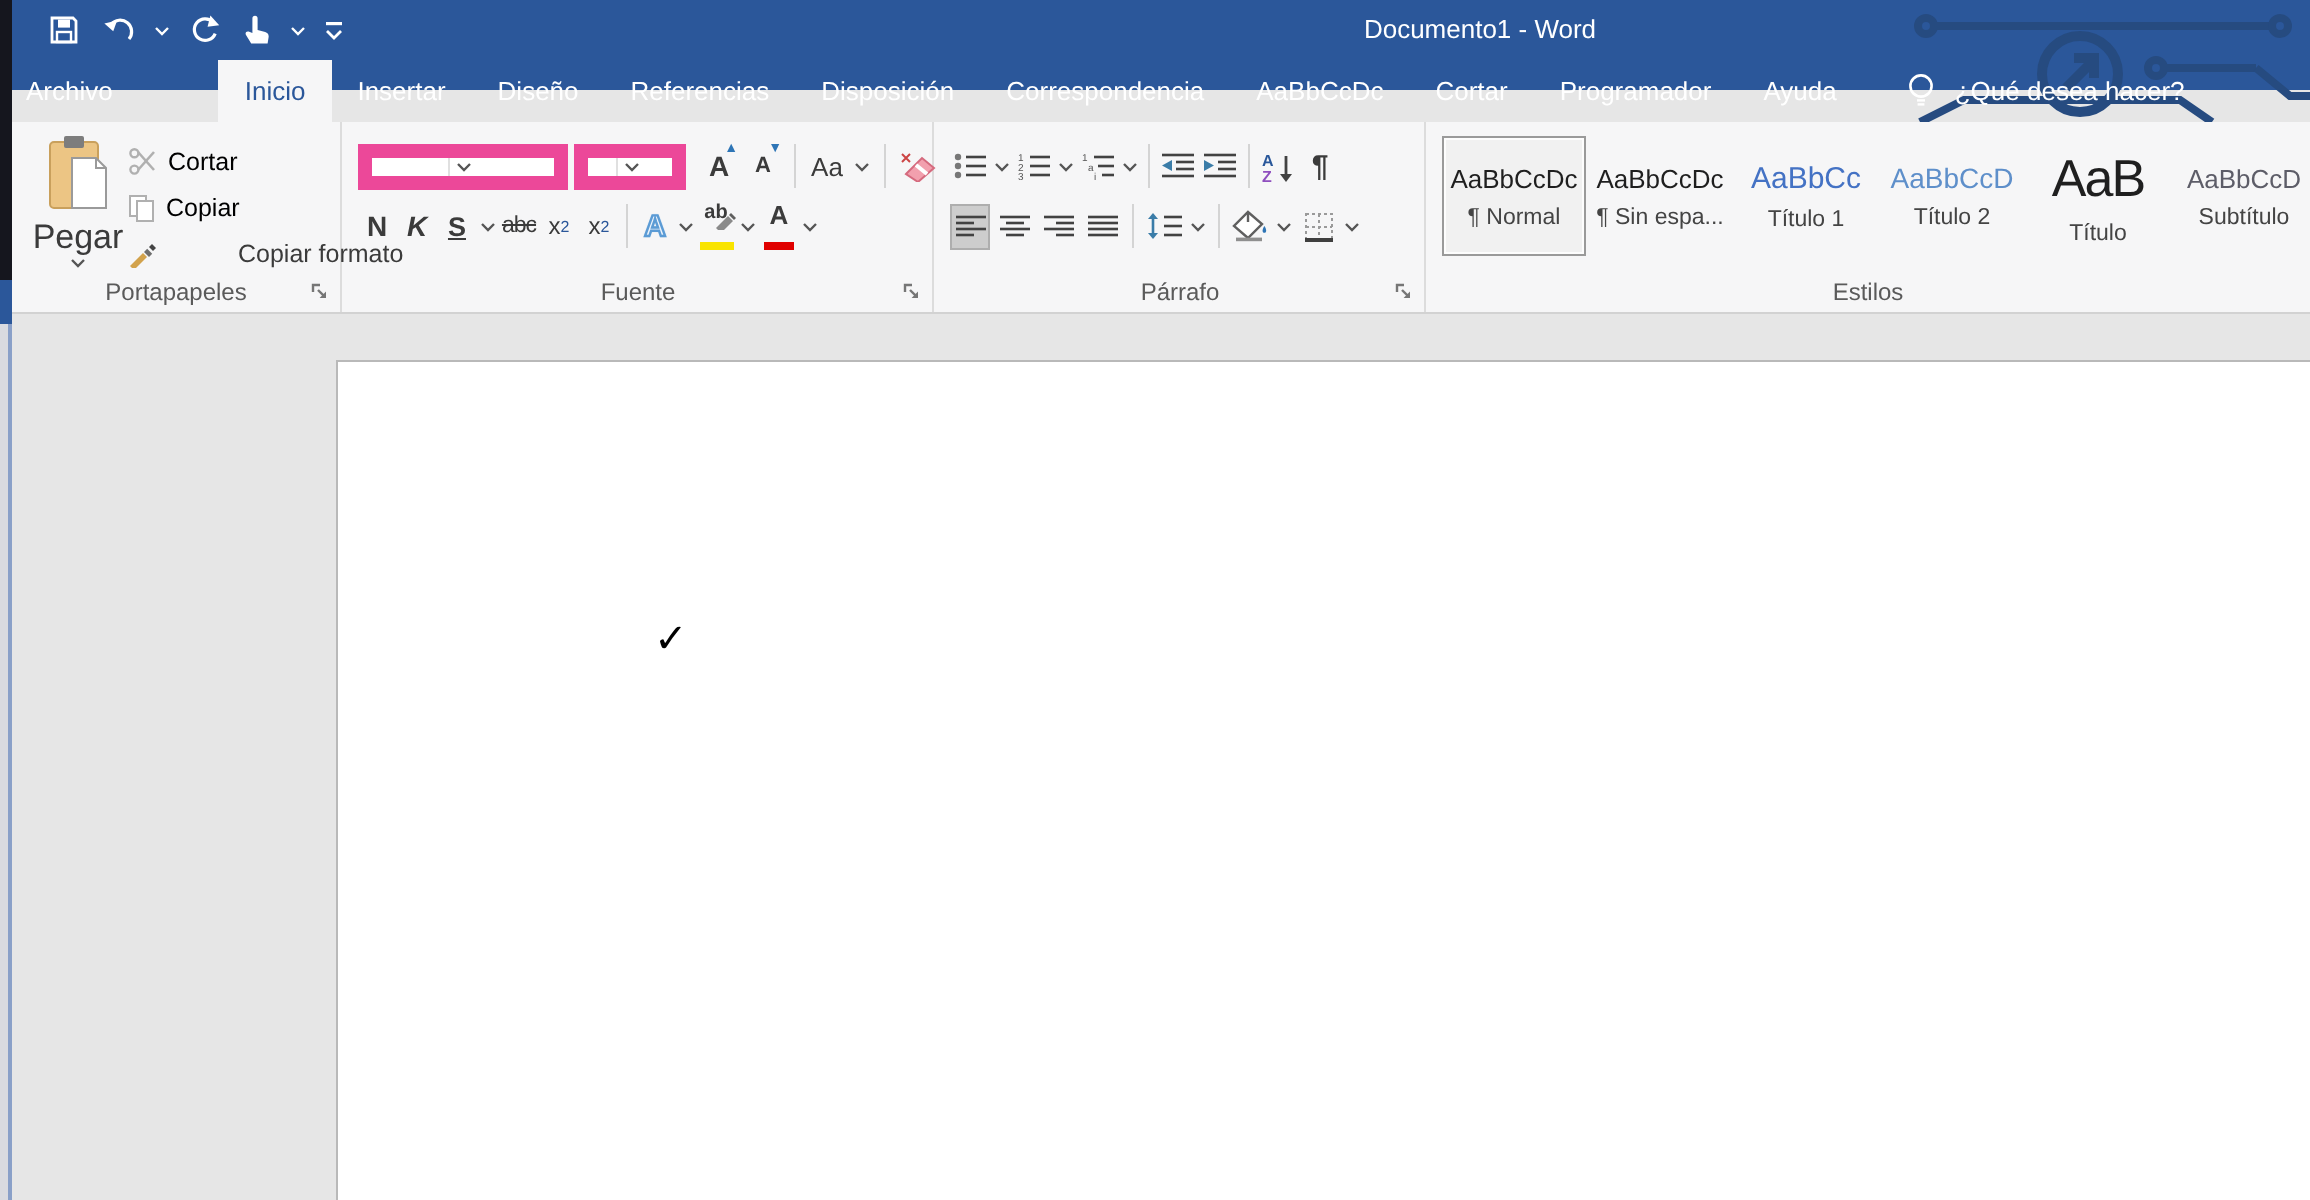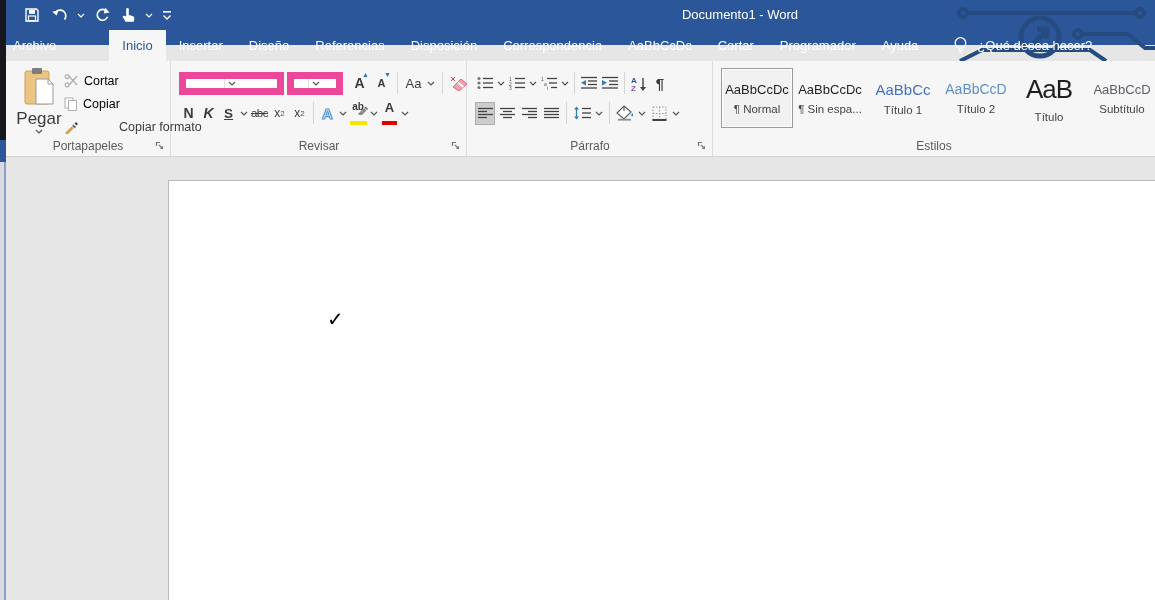--- a/index.html
+++ b/index.html
@@ -338,21 +338,21 @@
           <span class="fc-a">A</span>
           <div class="fc-bar"></div>
         </div>
       </div>
       <div class="chev">
           <svg width="8" height="5" viewBox="0 0 8 5">
             <path d="M1 1 L4 4 L7 1" stroke="#555" stroke-width="1.2" fill="none"></path>
           </svg>
         </div>
     </div>
-    <div class="group-label">Revisar</div>
+    <div class="group-label">Fuente</div>
     <div class="launcher">
       <svg width="11" height="11" viewBox="0 0 11 11">
         <path d="M2.5 6 V2.5 H6" fill="none" stroke="#767676" stroke-width="1.2"></path>
         <line x1="5" y1="5" x2="8.6" y2="8.6" stroke="#767676" stroke-width="1.2"></line>
         <polygon points="9,5.8 9,9 5.8,9" fill="#767676"></polygon>
       </svg>
     </div>
   </div>
 
   <div class="group" id="grp-paragraph">

